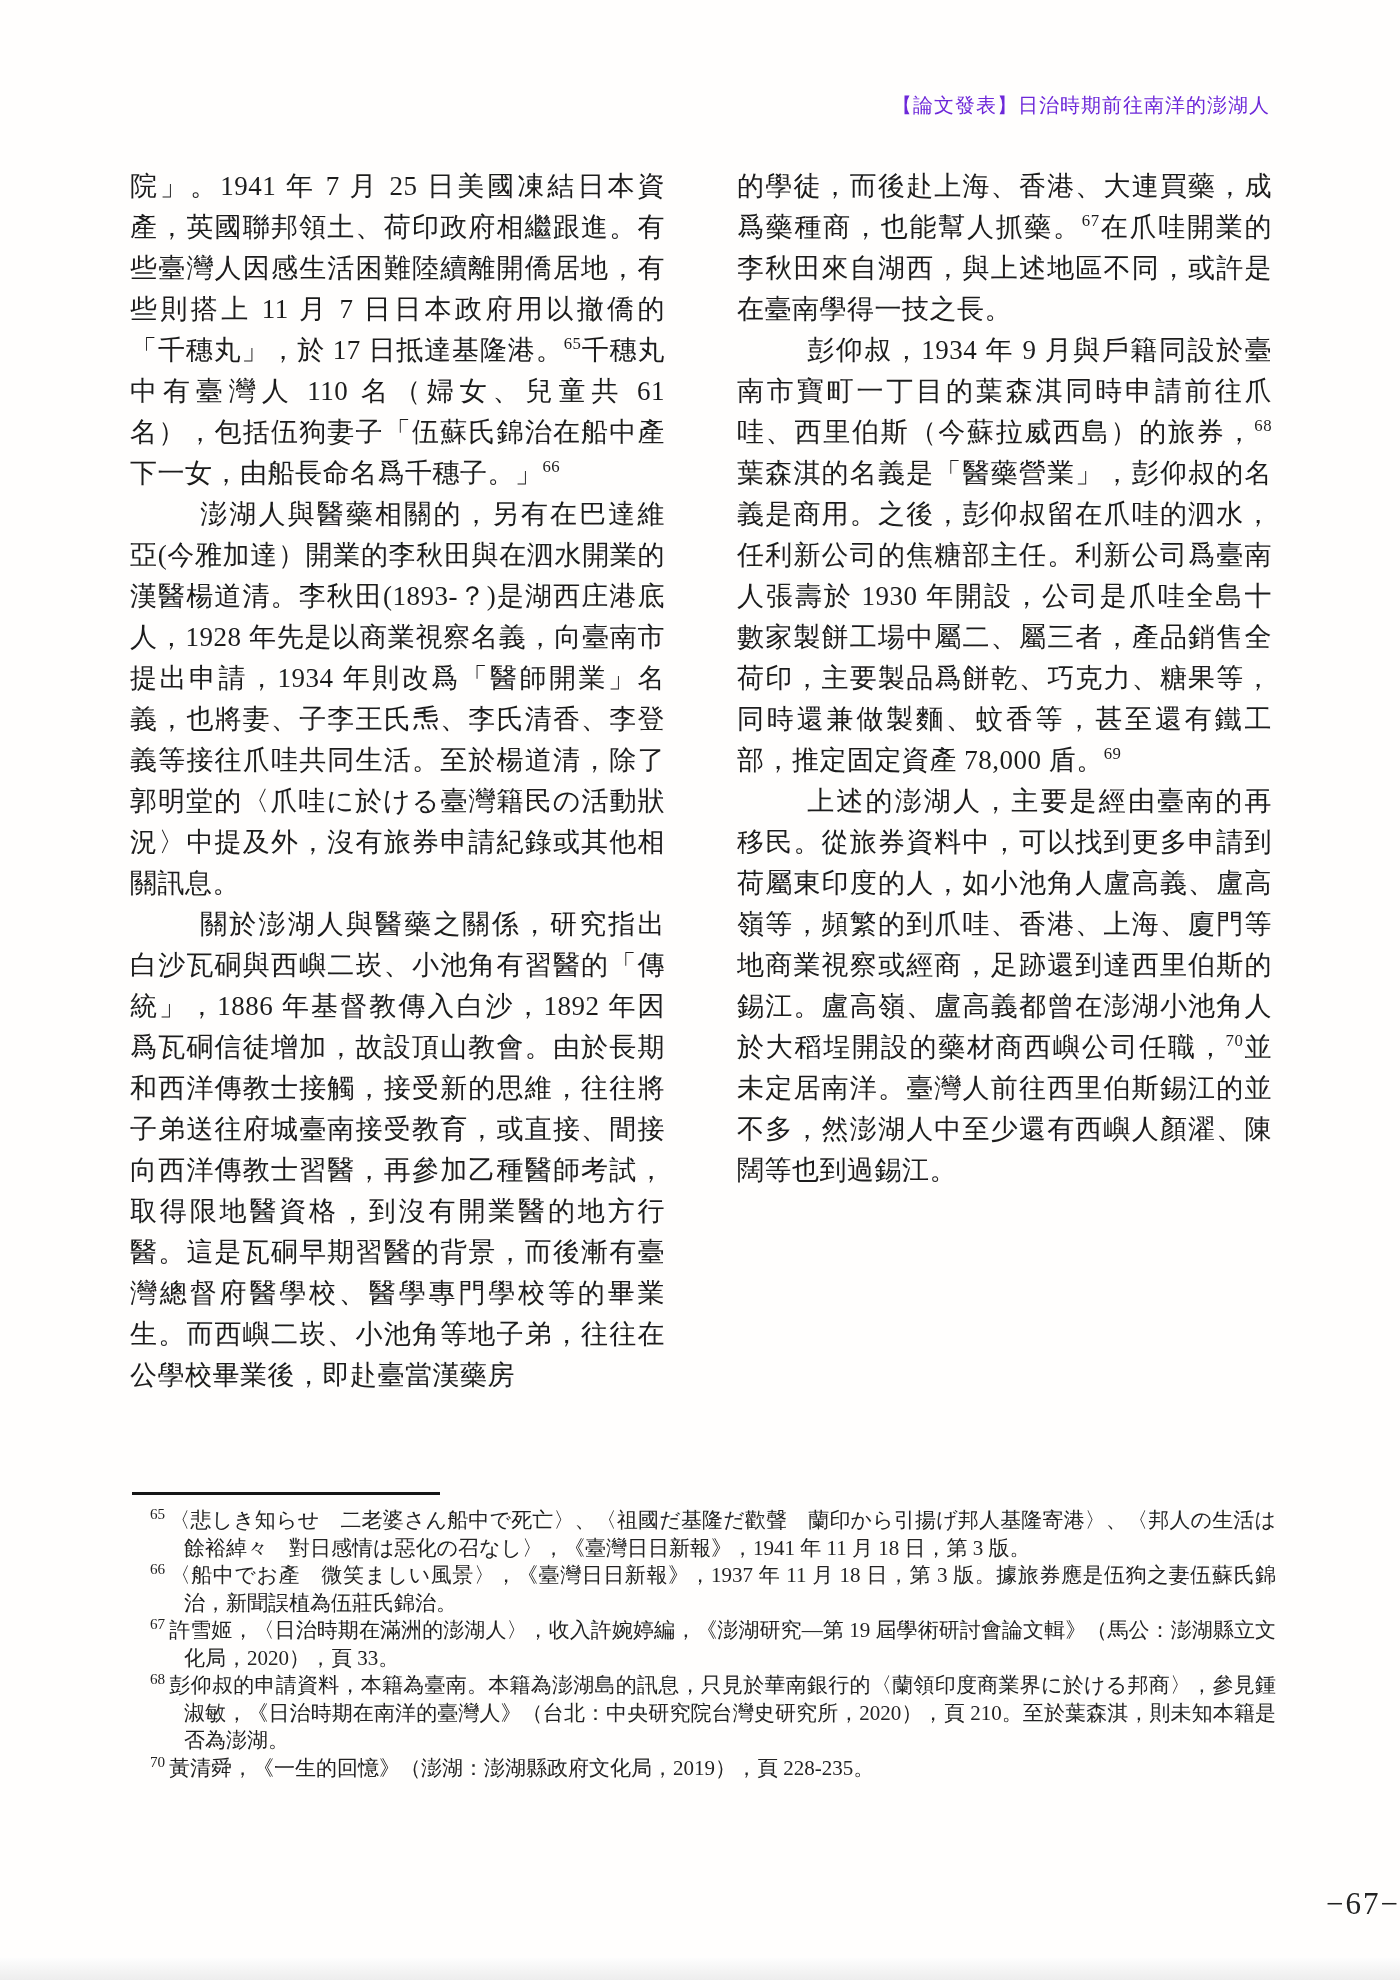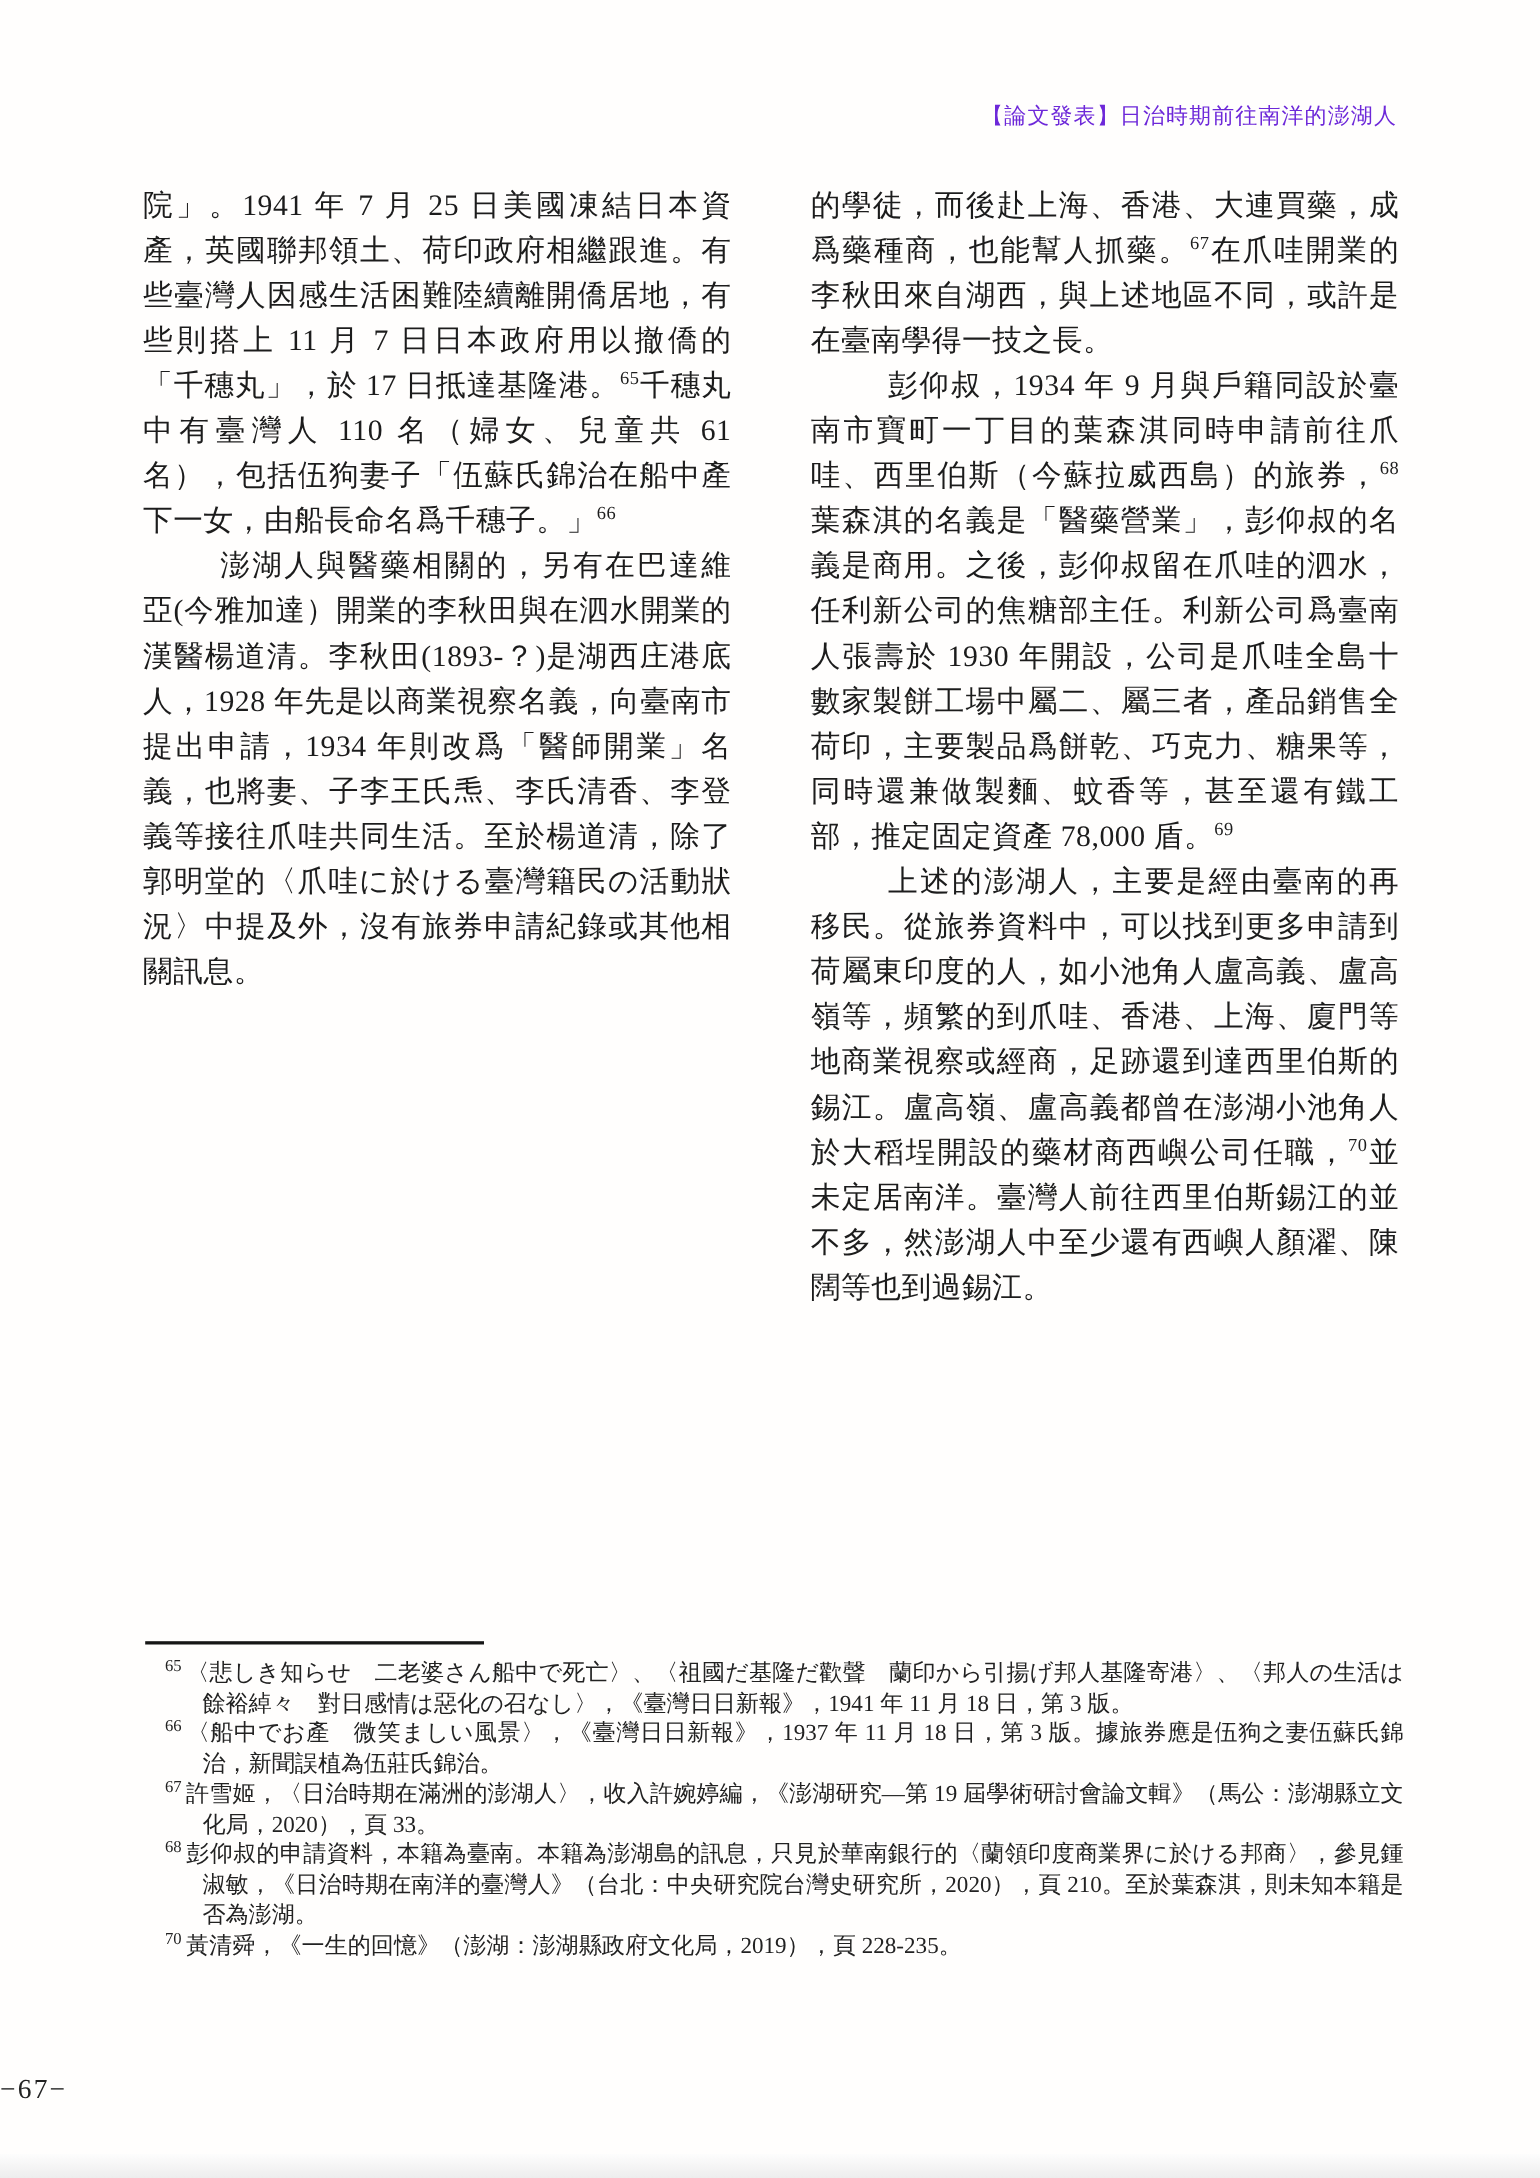--- a/index.html
+++ b/index.html
@@ -38,38 +38,39 @@
     font-size:21px;line-height:27.5px;
     padding-left:34px;text-indent:-34px;
     text-align:justify;color:#222;margin-left:20px;
   }
   .footnote .fn-num{
     font-size:0.72em;vertical-align:super;line-height:0;
     padding-right:4px;
   }
   .page-number{
     position:absolute;top:1886px;left:0;width:100%;
-    text-align:left;font-size:25px;color:#222;letter-spacing:2px;
+    text-align:right;font-size:31px;color:#222;letter-spacing:2px;
   }
   .scan-edge{
     position:absolute;left:0;right:0;bottom:0;height:22px;
     background:linear-gradient(#fdfdfd,#ededed);
   }
 </style>
 </head>
 <body>
 
 <div class="page">
 
   <div class="running-header">【論文發表】日治時期前往南洋的澎湖人</div>
 
   <div class="columns">
     <div class="column">
         <p class="para">院」。1941 年 7 月 25 日美國凍結日本資產，英國聯邦領土、荷印政府相繼跟進。有些臺灣人因感生活困難陸續離開僑居地，有些則搭上 11 月 7 日日本政府用以撤僑的「千穗丸」，於 17 日抵達基隆港。<sup>65</sup>千穗丸中有臺灣人 110 名（婦女、兒童共 61 名），包括伍狗妻子「伍蘇氏錦治在船中產下一女，由船長命名爲千穗子。」<sup>66</sup></p>
         <p class="para indent">澎湖人與醫藥相關的，另有在巴達維亞(今雅加達）開業的李秋田與在泗水開業的漢醫楊道清。李秋田(1893-？)是湖西庄港底人，1928 年先是以商業視察名義，向臺南市提出申請，1934 年則改爲「醫師開業」名義，也將妻、子李王氏𤆬、李氏清香、李登義等接往爪哇共同生活。至於楊道清，除了郭明堂的〈爪哇に於ける臺灣籍民の活動狀況〉中提及外，沒有旅券申請紀錄或其他相關訊息。</p>
+        <p class="para indent">關於澎湖人與醫藥之關係，研究指出白沙瓦硐與西嶼二崁、小池角有習醫的「傳統」，1886 年基督教傳入白沙，1892 年因爲瓦硐信徒增加，故設頂山教會。由於長期和西洋傳教士接觸，接受新的思維，往往將子弟送往府城臺南接受教育，或直接、間接向西洋傳教士習醫，再參加乙種醫師考試，取得限地醫資格，到沒有開業醫的地方行醫。這是瓦硐早期習醫的背景，而後漸有臺灣總督府醫學校、醫學專門學校等的畢業生。而西嶼二崁、小池角等地子弟，往往在公學校畢業後，即赴臺當漢藥房</p>
       </div>
     <div class="column">
         <p class="para">的學徒，而後赴上海、香港、大連買藥，成爲藥種商，也能幫人抓藥。<sup>67</sup>在爪哇開業的李秋田來自湖西，與上述地區不同，或許是在臺南學得一技之長。</p>
         <p class="para indent">彭仰叔，1934 年 9 月與戶籍同設於臺南市寶町一丁目的葉森淇同時申請前往爪哇、西里伯斯（今蘇拉威西島）的旅券，<sup>68</sup>葉森淇的名義是「醫藥營業」，彭仰叔的名義是商用。之後，彭仰叔留在爪哇的泗水，任利新公司的焦糖部主任。利新公司爲臺南人張壽於 1930 年開設，公司是爪哇全島十數家製餅工場中屬二、屬三者，產品銷售全荷印，主要製品爲餅乾、巧克力、糖果等，同時還兼做製麵、蚊香等，甚至還有鐵工部，推定固定資產 78,000 盾。<sup>69</sup></p>
         <p class="para indent">上述的澎湖人，主要是經由臺南的再移民。從旅券資料中，可以找到更多申請到荷屬東印度的人，如小池角人盧高義、盧高嶺等，頻繁的到爪哇、香港、上海、廈門等地商業視察或經商，足跡還到達西里伯斯的錫江。盧高嶺、盧高義都曾在澎湖小池角人於大稻埕開設的藥材商西嶼公司任職，<sup>70</sup>並未定居南洋。臺灣人前往西里伯斯錫江的並不多，然澎湖人中至少還有西嶼人顏濯、陳闊等也到過錫江。</p>
       </div>
   </div>
 
   <div class="fn-area">
     <div class="fn-rule"></div>

